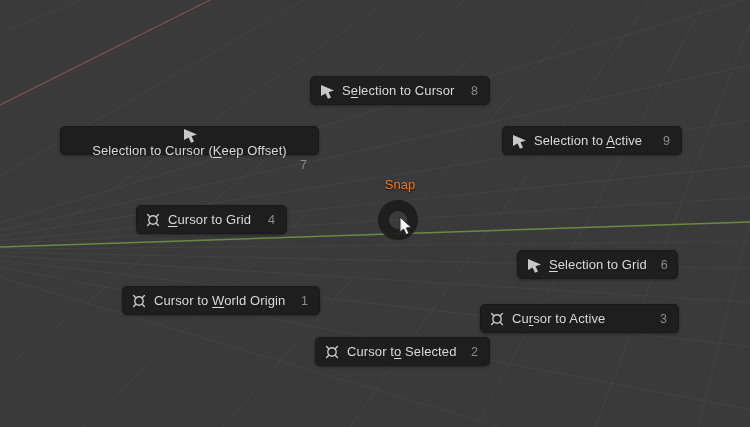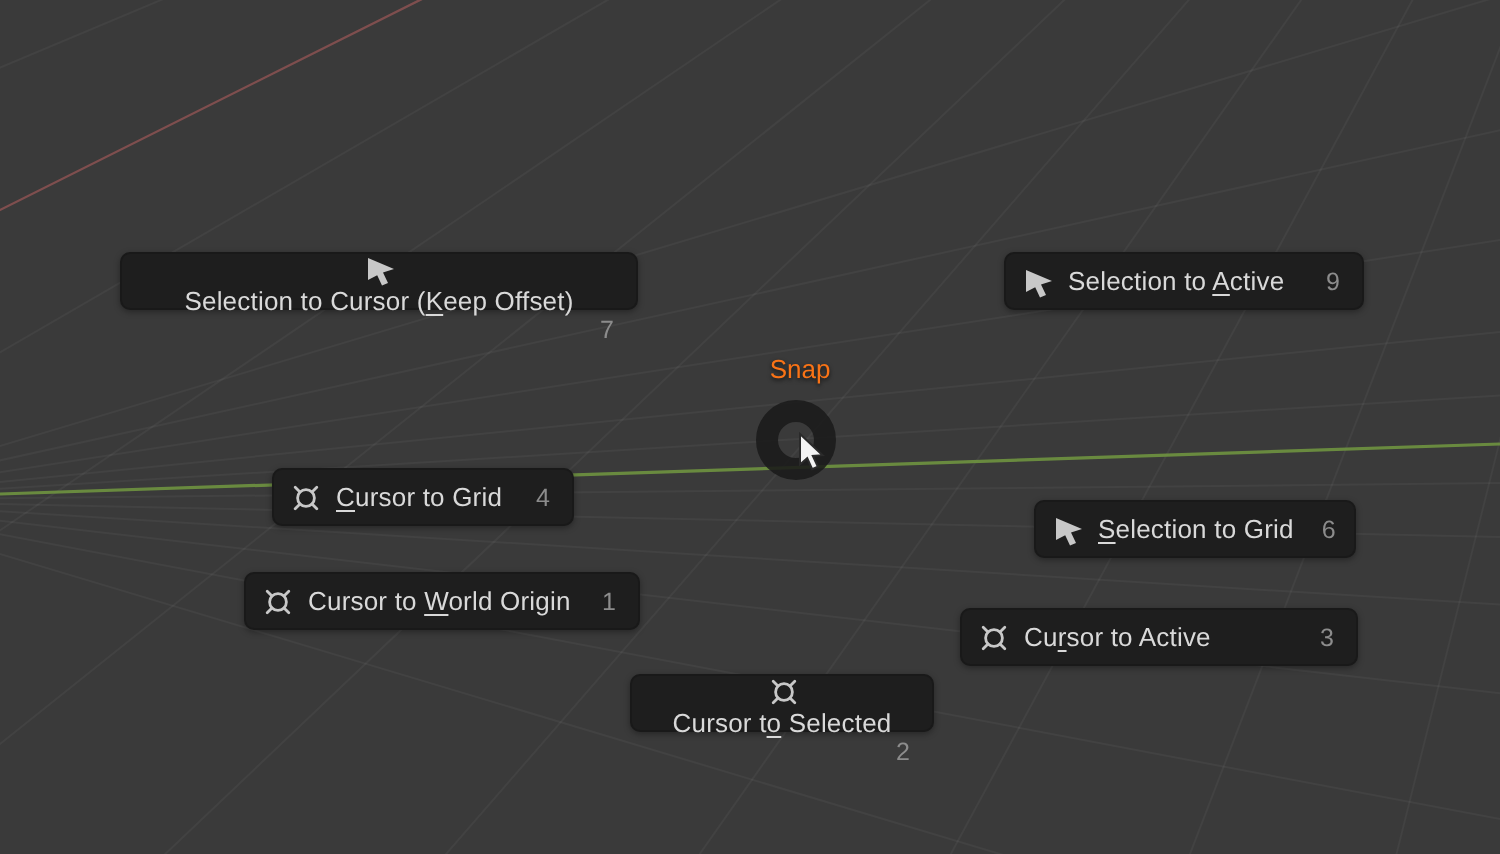--- a/index.html
+++ b/index.html
@@ -27,25 +27,25 @@
   }
   .pie-item .label .key { text-decoration: underline; text-underline-offset: 2px; }
   .pie-item .shortcut {
     margin-left: auto; margin-right: 11px; padding-left: 14px;
     font-size: 12.5px; color: #8c8c8c;
   }
 
   .p1 { left: 310px; top: 76px;  width: 180px; }
   .p2 { left: 60px;  top: 126px; width: 259px; flex-direction: column; }
   .p3 { left: 502px; top: 126px; width: 180px; }
-  .p4 { left: 136px; top: 205px; width: 151px; margin-top: 29px; }
+  .p4 { left: 136px; top: 205px; width: 151px; }
   .p5 { left: 517px; top: 205px; width: 161px; margin-top: 45px; }
   .p6 { left: 122px; top: 286px; width: 198px; justify-content: center; }
   .p7 { left: 480px; top: 304px; width: 199px; }
-  .p8 { left: 315px; top: 337px; width: 152px; flex-direction: column; }
+  .p8 { left: 315px; top: 337px; width: 175px; }
 
   #pie-title {
     position: absolute; left: 325px; top: 177px; width: 150px;
     text-align: center; font-size: 13px; color: #f97316;
     text-shadow: 0 1px 2px rgba(0,0,0,0.7);
   }
   #pie-center-ring {
     position: absolute; left: 378px; top: 200px;
     width: 40px; height: 40px; box-sizing: border-box;
     border: 11px solid rgba(26,26,26,0.88);
@@ -89,20 +89,27 @@
       <line x1="890" y1="-340" x2="-510" y2="9460"></line>
     </g>
     <line x1="890" y1="-340" x2="-510" y2="360" stroke="#b05a5a" stroke-opacity="0.55" stroke-width="1.2"></line>
     <line x1="0" y1="247" x2="750" y2="222" stroke="#6f9440" stroke-opacity="0.9" stroke-width="1.6"></line>
   </svg>
 
   <div id="pie-title">Snap</div>
 
   <div id="pie-center-ring"></div>
 
+  <div class="pie-item p1">
+    <svg class="icon" viewBox="0 0 16 16">
+      <path d="M2,2 L15,7.5 L9.5,9.3 L12,14.5 L9,15.8 L6.6,10.6 L2,13 Z" fill="#c8c8c8"></path>
+    </svg>
+    <span class="label"><span>S</span><span class="key">e</span><span>lection to Cursor</span></span>
+    <span class="shortcut">8</span>
+  </div>
 
   <div class="pie-item p2">
     <svg class="icon" viewBox="0 0 16 16">
       <path d="M2,2 L15,7.5 L9.5,9.3 L12,14.5 L9,15.8 L6.6,10.6 L2,13 Z" fill="#c8c8c8"></path>
     </svg>
     <span class="label"><span>Selection to Cursor (</span><span class="key">K</span><span>eep Offset)</span></span>
     <span class="shortcut">7</span>
   </div>
 
   <div class="pie-item p3">

